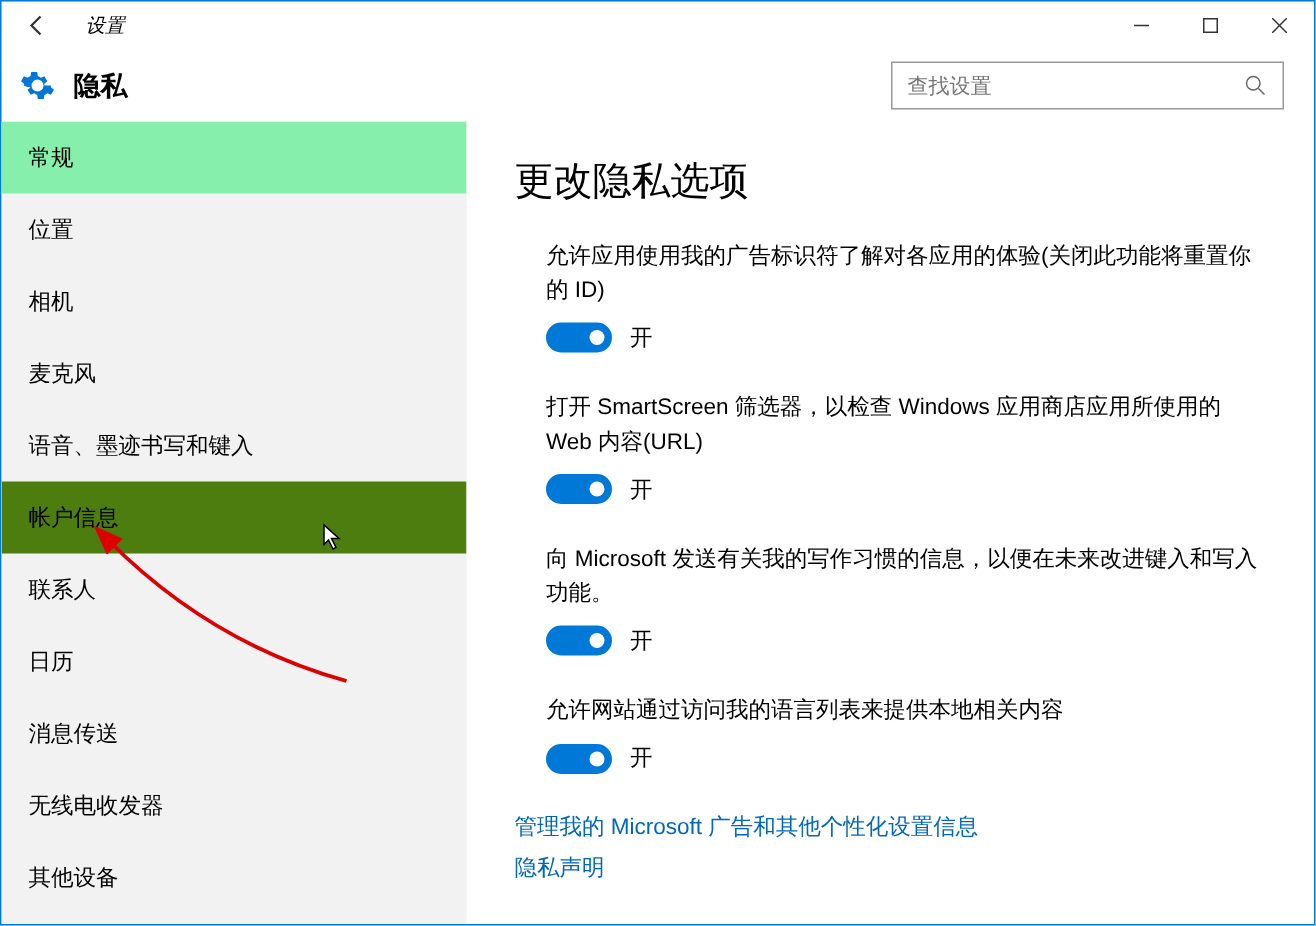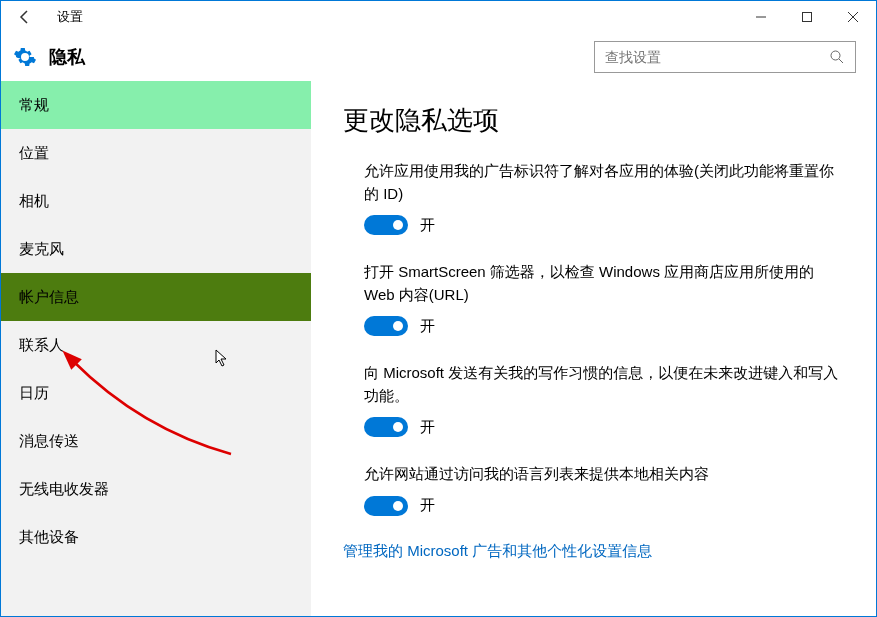--- a/index.html
+++ b/index.html
@@ -1,18 +1,18 @@
 <!DOCTYPE html>
 <html><head>
 <meta charset="utf-8">
 <style>
 * { margin: 0; padding: 0; box-sizing: border-box; font-family: "Microsoft YaHei", "Segoe UI", sans-serif; }
 body { width: 877px; height: 617px; background: #fff; border: 1px solid #0078d7; position: relative; overflow: hidden; }
 
-.titlebar { height: 32px; display: flex; align-items: center; }
+.titlebar { height: 32px; display: flex; align-items: center; font-style: italic; }
 .back-btn { width: 48px; height: 32px; display: flex; align-items: center; justify-content: center; cursor: pointer; }
 .title-text { font-size: 13px; padding-left: 8px; }
 .win-controls { margin-left: auto; display: flex; }
 .win-btn { width: 46px; height: 32px; display: flex; align-items: center; justify-content: center; cursor: pointer; }
 
 .header-row { height: 48px; display: flex; align-items: center; padding: 0 12px; }
 .gear { color: #0078d7; margin-right: 12px; display: flex; }
 .page-title { font-size: 18px; font-weight: bold; }
 .search-box { margin-left: auto; width: 262px; height: 32px; border: 1px solid #999; display: flex; align-items: center; padding: 0 10px; margin-right: 8px; }
 .search-input { flex: 1; border: none; outline: none; font-size: 14px; color: #666; background: transparent; }
@@ -81,20 +81,21 @@
       </svg>
   </div>
 </div>
 
 <div class="body">
   <div class="sidebar" id="sidebar">
       <div class="side-item selected">常规</div>
       <div class="side-item ">位置</div>
       <div class="side-item ">相机</div>
       <div class="side-item ">麦克风</div>
+      <div class="side-item ">语音、墨迹书写和键入</div>
       <div class="side-item hover">帐户信息</div>
       <div class="side-item ">联系人</div>
       <div class="side-item ">日历</div>
       <div class="side-item ">消息传送</div>
       <div class="side-item ">无线电收发器</div>
       <div class="side-item ">其他设备</div>
     </div>
   <div class="content">
     <h1>更改隐私选项</h1>
     <div id="options">
@@ -122,20 +123,21 @@
         <div class="opt">
           <div class="opt-label">允许网站通过访问我的语言列表来提供本地相关内容</div>
           <div class="toggle-row">
             <div class="toggle"></div>
             <span class="toggle-state">开</span>
           </div>
         </div>
       </div>
     <div id="links">
         <a class="link">管理我的 Microsoft 广告和其他个性化设置信息</a>
+        <a class="link">隐私声明</a>
       </div>
   </div>
 </div>
 
 <svg class="arrow-anno" width="180" height="110">
   <defs>
       <marker id="ah" markerWidth="10" markerHeight="10" refX="2" refY="3" orient="auto">
         <path d="M0,0 L0,6 L8,3 z" fill="#d00"></path>
       </marker>
     </defs>

